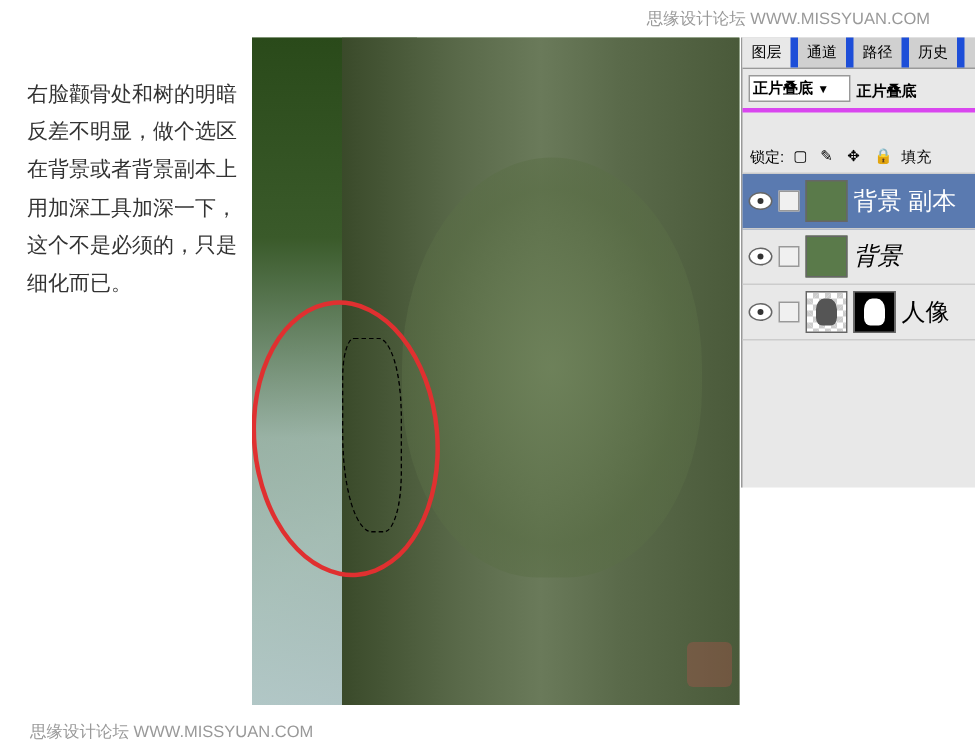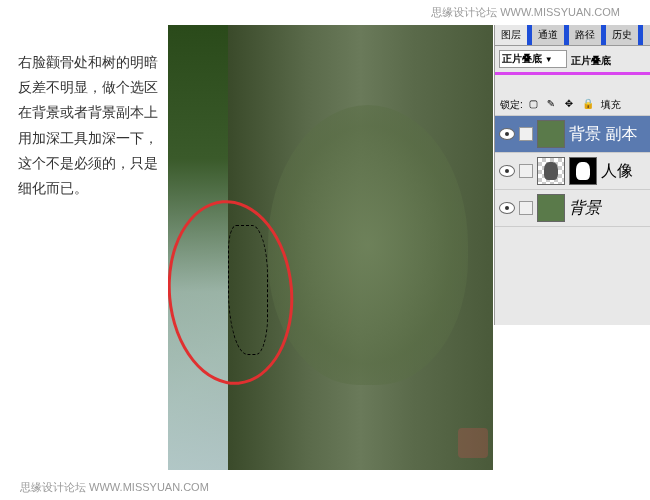--- a/index.html
+++ b/index.html
@@ -287,29 +287,29 @@
   <div class="layer-row selected">
     <div class="eye-icon"></div>
     <div class="link-box"></div>
     <div class="layer-thumb"></div>
     <span class="layer-name">背景 副本</span>
   </div>
 
   <div class="layer-row">
     <div class="eye-icon"></div>
     <div class="link-box"></div>
+    <div class="layer-thumb"></div>
+    <span class="layer-name italic">背景</span>
+  </div>
+
+  <div class="layer-row">
+    <div class="eye-icon"></div>
+    <div class="link-box"></div>
     <div class="layer-thumb checker portrait"></div>
     <div class="layer-thumb mask"></div>
     <span class="layer-name">人像</span>
-  </div>
-
-  <div class="layer-row">
-    <div class="eye-icon"></div>
-    <div class="link-box"></div>
-    <div class="layer-thumb"></div>
-    <span class="layer-name italic">背景</span>
   </div>
 </div>
 
 <div class="footer">
   <span>思缘设计论坛</span>
   <span>WWW.MISSYUAN.COM</span>
 </div>
 
 </body></html>

